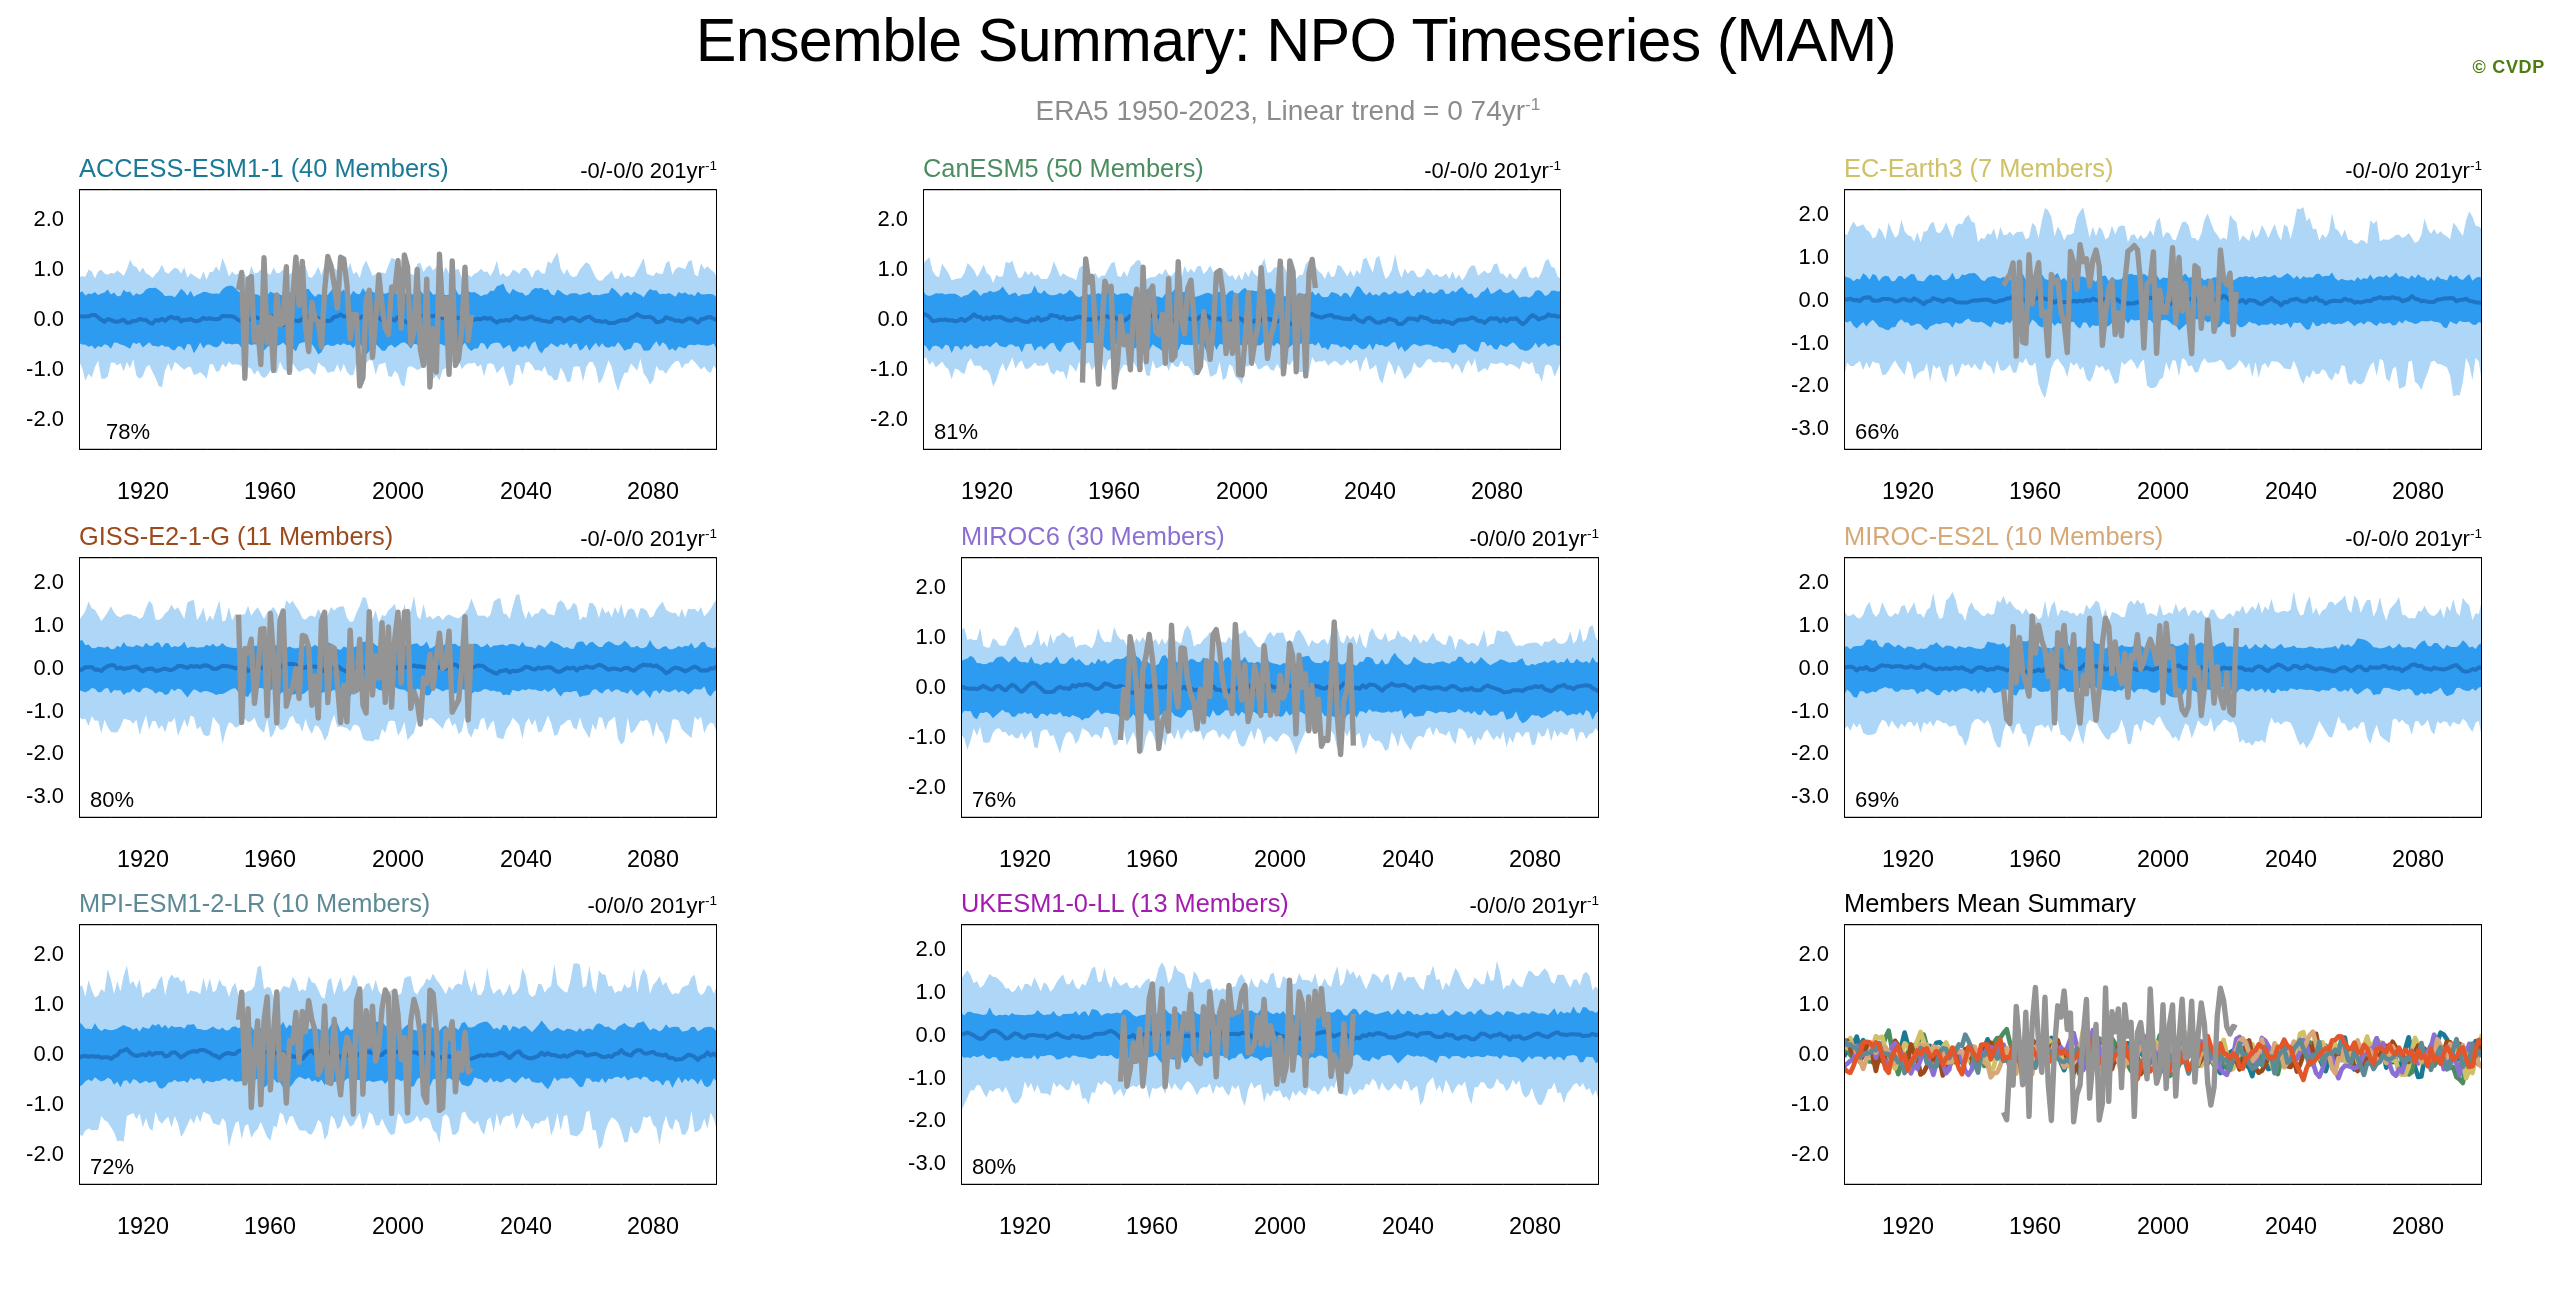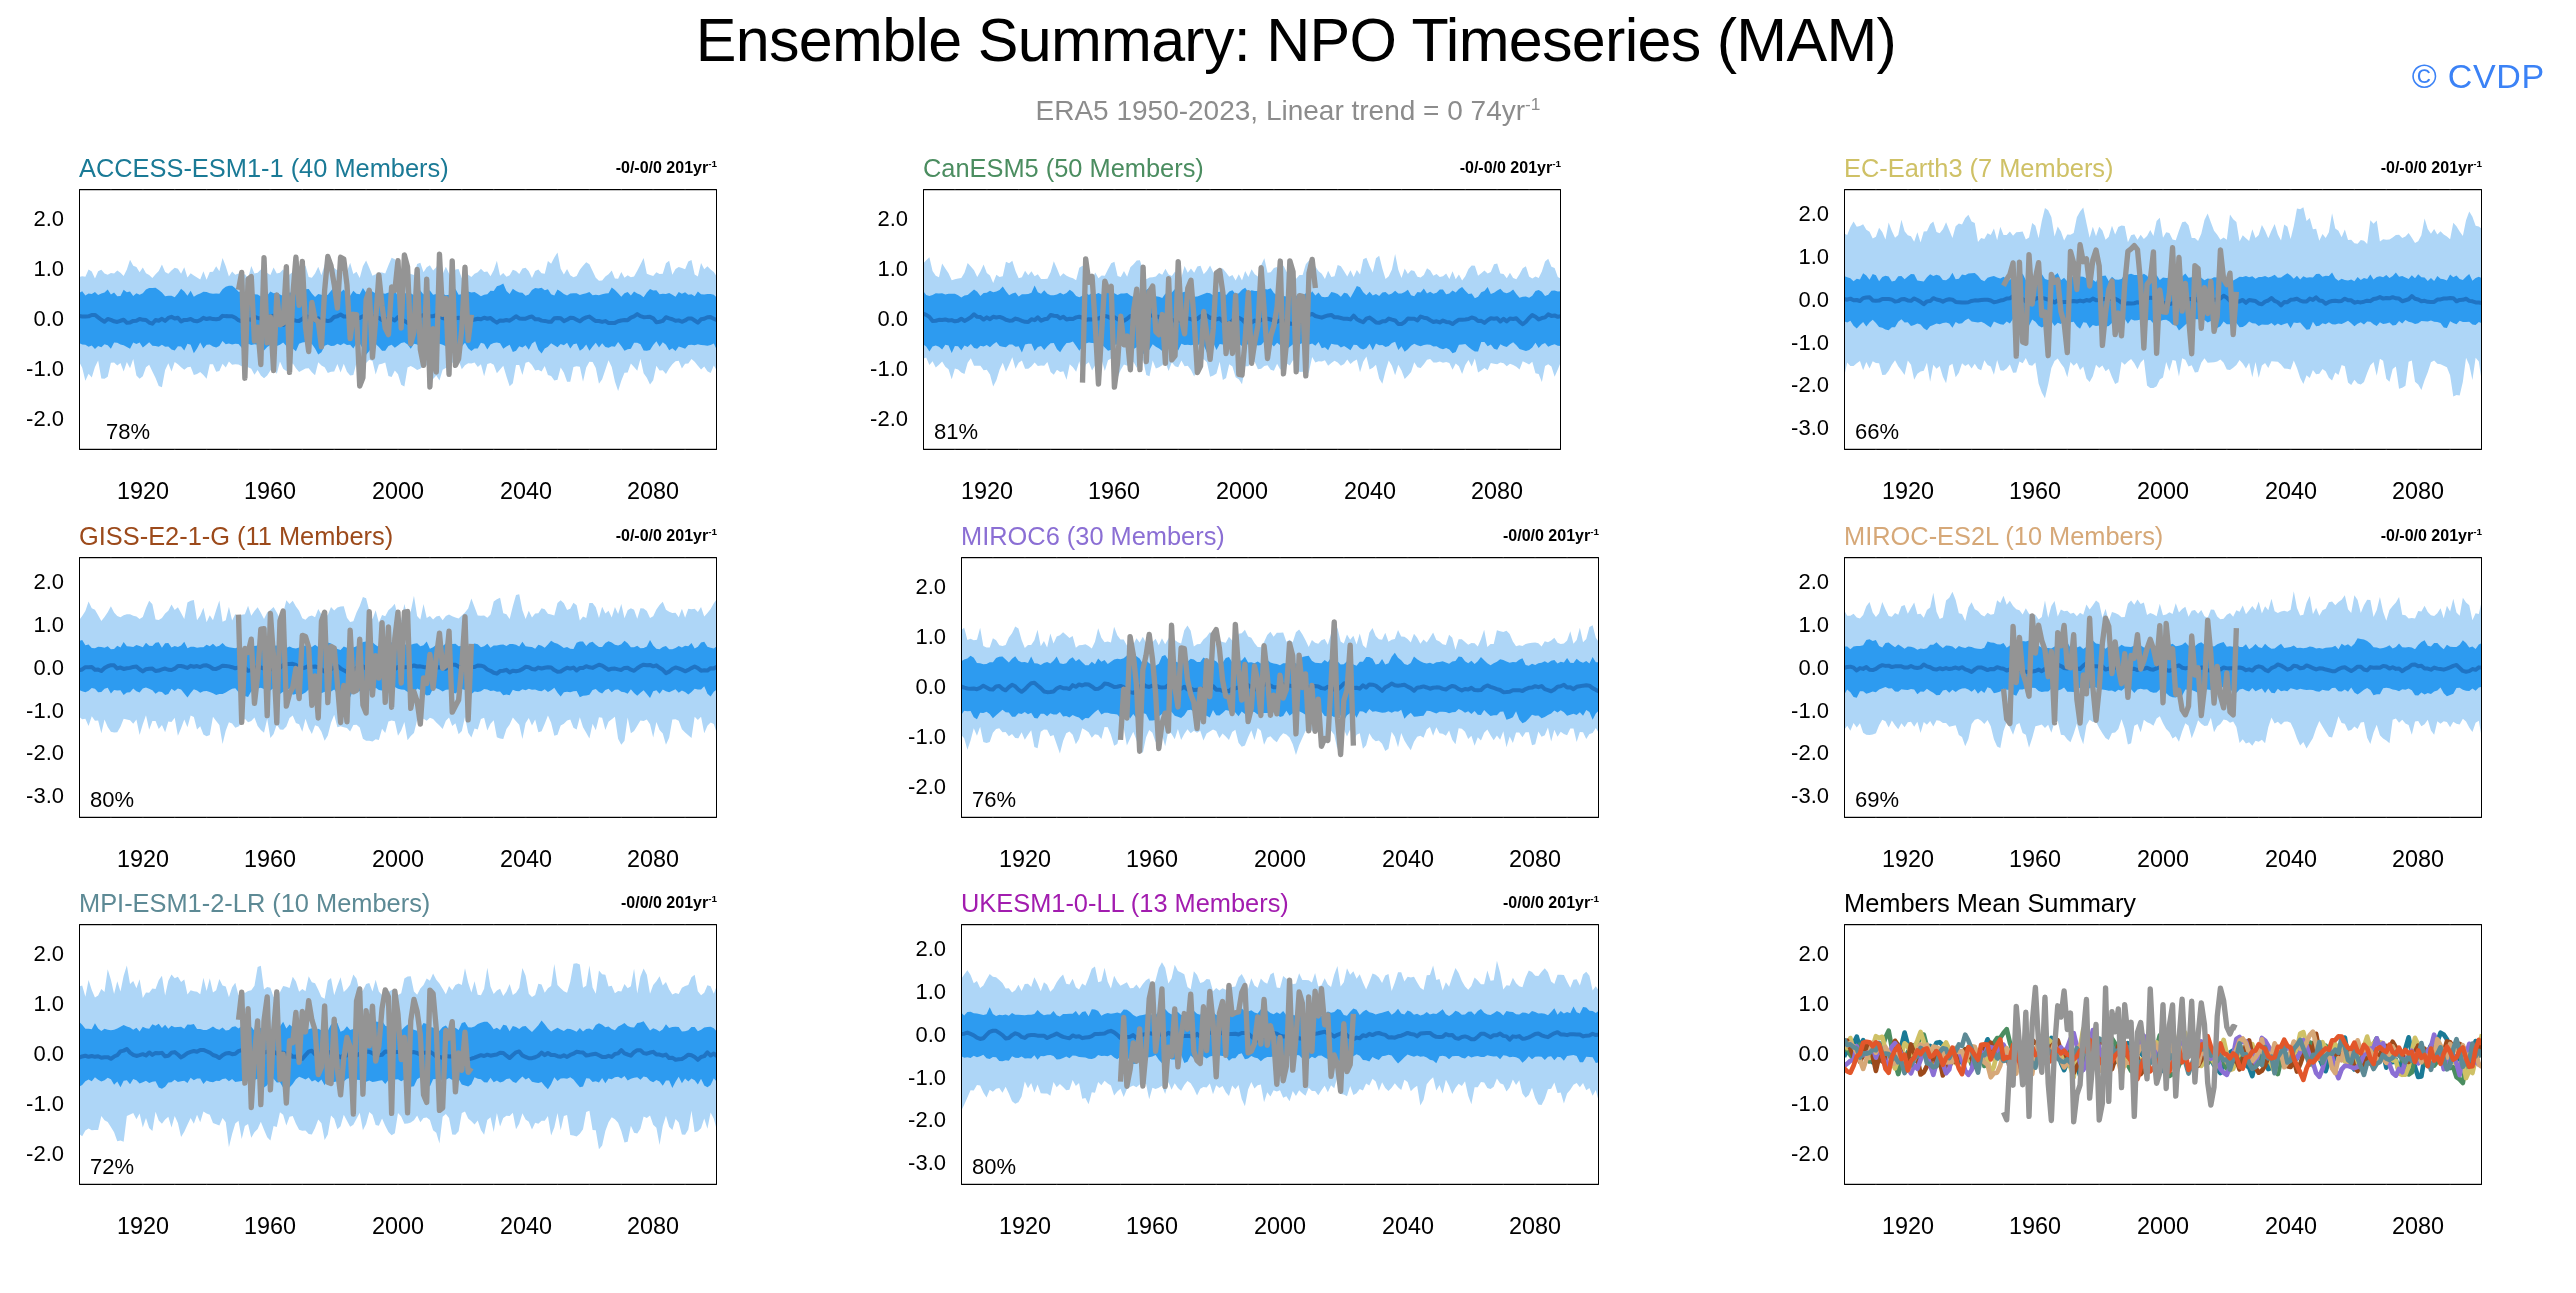--- a/index.html
+++ b/index.html
@@ -16,32 +16,32 @@
     white-space:nowrap;
     margin-left:8px;
   }
   #subtitle{
     position:absolute;left:0;top:94px;width:2576px;text-align:center;
     font-size:28px;font-weight:400;color:#8c8c8c;white-space:nowrap;
   }
   #subtitle sup{font-size:.62em;vertical-align:super;}
   #watermark{
     position:absolute;right:31px;top:57px;
-    font-size:34px;font-weight:400;color:#3b82f6;letter-spacing:0.7px;
+    font-size:18px;font-weight:700;color:#4d7c0f;letter-spacing:0.7px;
     white-space:nowrap;
   }
   
   #grid{position:absolute;left:0;top:154px;width:2576px;height:1140px;}
   .panel{position:absolute;}
   .panel-title{
     position:absolute;left:0;top:0;font-size:25.4px;font-weight:400;
     white-space:nowrap;
   }
   .panel-trend{
-    position:absolute;top:4px;font-size:16px;font-weight:700;color:#000;
+    position:absolute;top:4px;font-size:22px;font-weight:400;color:#000;
     white-space:nowrap;text-align:right;
   }
   .panel-trend sup{font-size:.62em;vertical-align:super;}
   .plot-wrap{position:absolute;}
   .plot-svg{display:block;}
   .pct-label{
     position:absolute;font-size:22px;color:#000;white-space:nowrap;
   }
   .ytick-label{
     position:absolute;font-size:22px;color:#000;text-align:right;

